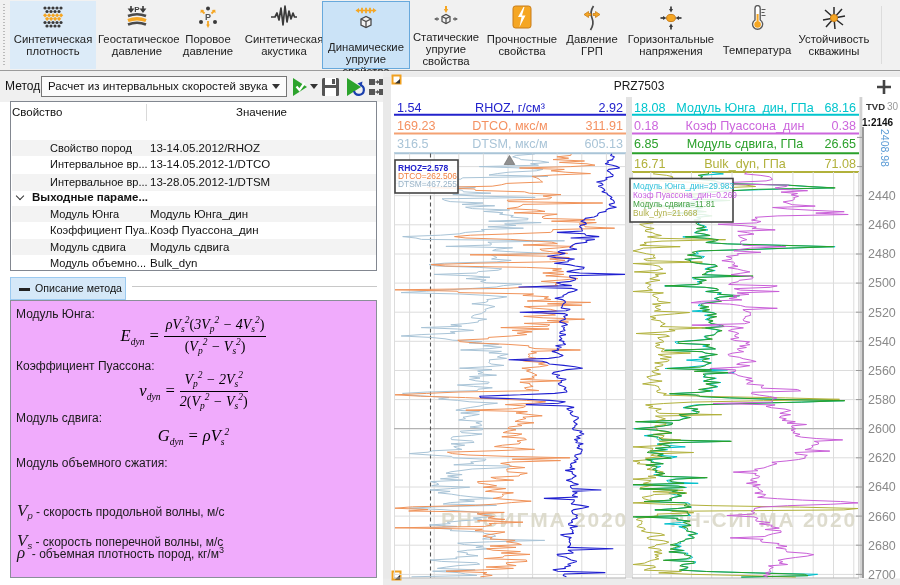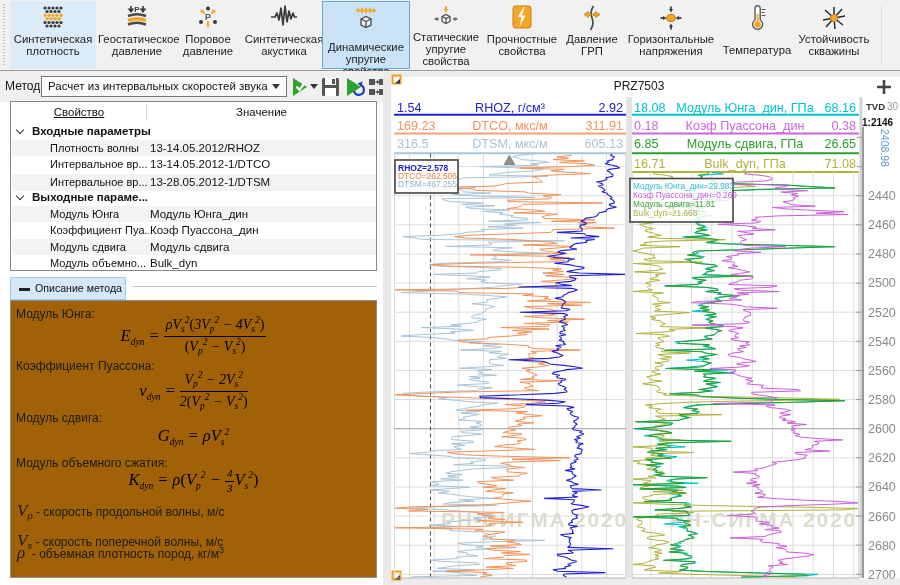--- a/index.html
+++ b/index.html
@@ -25,29 +25,29 @@
 #lpanel { left:0; top:102px; width:383px; height:483px; background:#ffffff; }
 #tbl { position:absolute; left:10px; top:-1px; width:367px; height:170px; border:1px solid #828790; font-size:11.5px; color:#111; }
 .trow { position:absolute; left:1px; width:364px; height:16.5px; line-height:16px; white-space:nowrap; }
 .gray { background:#f3f3f3; }
 .tname { position:absolute; left:38px; top:0; width:99px; overflow:hidden; font-size:11px; }
 .tnameb { position:absolute; left:20px; top:0; font-weight:bold; width:145px; overflow:hidden; }
 .tval { position:absolute; left:138px; top:0; }
 .exp { position:absolute; left:5px; top:3px; width:7px; height:7px; }
 .exp::before { content:""; position:absolute; left:0; top:1px; width:5px; height:5px; border-right:1.6px solid #333; border-bottom:1.6px solid #333; transform:rotate(45deg); }
 #thead { position:absolute; left:1px; top:0; width:364px; height:21px; }
-#thead .c1 { position:absolute; left:0; width:134px; text-align:center; line-height:21px;text-decoration:underline; }
+#thead .c1 { position:absolute; left:0; width:134px; text-align:left; line-height:21px; }
 #thead .c2 { position:absolute; left:135px; right:0; text-align:center; line-height:21px; }
 #thead .sep { position:absolute; left:134px; top:2px; bottom:2px; width:1px; background:#d9d9d9; }
 
 #descbtn { position:absolute; left:10px; top:175px; width:116px; height:23px; background:#d5e8f8; border:1px solid #9ccaf0; font-size:10.6px; color:#111; line-height:21px; white-space:nowrap; }
 #descbtn .minus { position:absolute; left:8px; top:10px; width:11px; height:2.5px; background:#222; }
 #descbtn .txt { position:absolute; left:24px; }
 #descline { position:absolute; left:132px; top:184px; width:245px; height:1px; background:#c8c8c8; }
-#descbox { position:absolute; left:10px; top:198px; width:367px; height:278px; border:1px solid #8a8f98; background:#a16207; font-size:12.5px; color:#1a1a1a; }
+#descbox { position:absolute; left:10px; top:198px; width:367px; height:278px; border:1px solid #8a8f98; background:#f0abfc; font-size:12.5px; color:#1a1a1a; }
 .dlbl { position:absolute; left:5px; font-size:12px; }
 .frm { position:absolute; width:100%; text-align:center; font-family:"Liberation Serif", serif; font-style:italic; font-size:16.5px; color:#000; line-height:1.05; }
 .frm .rm { font-style:normal; }
 .fr { display:inline-block; vertical-align:middle; text-align:center; }
 .fr { font-size:14px; }
 .fr .nu { display:block; border-bottom:1.2px solid #000; padding:0 2px 1px; }
 .fr .de { display:block; padding-top:1px; }
 sub.s { font-size:9.5px; font-style:italic; }
 sup.s { font-size:9.5px; }
 .vdef { position:absolute; font-size:12px; color:#1a1a1a; }
@@ -243,26 +243,22 @@
   </g>
 </svg>
 
 <div id="lpanel" class="abs">
   <div id="tbl">
     <div id="thead">
         <span class="c1">Свойство</span>
         <span class="c2">Значение</span>
         <span class="sep"></span>
       </div>
-    <div class="trow" style="top:21px;">
-        <span class="exp"></span>
-        <span class="tnameb">Входные параметры</span>
-      </div>
     <div class="trow gray" style="top:37.5px;">
-        <span class="tname">Плотность волны</span>
+        <span class="tname">Свойство пород</span>
         <span class="tval">13-14.05.2012/RHOZ</span>
       </div>
     <div class="trow" style="top:54px;">
         <span class="tname">Интервальное вр...</span>
         <span class="tval">13-14.05.2012-1/DTCO</span>
       </div>
     <div class="trow gray" style="top:72px;">
         <span class="tname">Интервальное вр...</span>
         <span class="tval">13-28.05.2012-1/DTSM</span>
       </div>
@@ -293,21 +289,20 @@
     </div>
   <div id="descline"></div>
   <div id="descbox">
     <div class="dlbl" style="top:6px;">Модуль Юнга:</div>
     <div class="frm" style="top:15px;"><i>E</i><sub class="s">dyn</sub> = <span class="fr"><span class="nu"><i>ρV</i><sub class="s">s</sub><sup class="s">2</sup><span class="rm">(</span>3<i>V</i><sub class="s">p</sub><sup class="s">2</sup> − 4<i>V</i><sub class="s">s</sub><sup class="s">2</sup><span class="rm">)</span></span><span class="de"><span class="rm">(</span><i>V</i><sub class="s">p</sub><sup class="s">2</sup> − <i>V</i><sub class="s">s</sub><sup class="s">2</sup><span class="rm">)</span></span></span></div>
     <div class="dlbl" style="top:58px;">Коэффициент Пуассона:</div>
     <div class="frm" style="top:70px;"><i>ν</i><sub class="s">dyn</sub> = <span class="fr"><span class="nu"><i>V</i><sub class="s">p</sub><sup class="s">2</sup> − 2<i>V</i><sub class="s">s</sub><sup class="s">2</sup></span><span class="de">2<span class="rm">(</span><i>V</i><sub class="s">p</sub><sup class="s">2</sup> − <i>V</i><sub class="s">s</sub><sup class="s">2</sup><span class="rm">)</span></span></span></div>
     <div class="dlbl" style="top:110px;">Модуль сдвига:</div>
     <div class="frm" style="top:126px;"><i>G</i><sub class="s">dyn</sub> = <i>ρV</i><sub class="s">s</sub><sup class="s">2</sup></div>
     <div class="dlbl" style="top:155px;">Модуль объемного сжатия:</div>
-    <div class="frm" style="top:167px;"><i>K</i><sub class="s">dyn</sub> = <i>ρ</i><span class="rm">(</span><i>V</i><sub class="s">p</sub><sup class="s">2</sup> − <span class="fr" style="font-size:11px;"><span class="nu">4</span><span class="de">3</span></span><i>V</i><sub class="s">s</sub><sup class="s">2</sup><span class="rm">)</span></div>
     <div class="vdef" style="left:6px; top:200px;"><span class="vv">V</span><sub class="s">p</sub> - скорость продольной волны, м/с</div>
     <div class="vdef" style="left:6px; top:230px;"><span class="vv">V</span><sub class="s">s</sub> - скорость поперечной волны, м/с</div>
     <div class="vdef" style="left:6px; top:242px;"><span class="vv">ρ</span>&nbsp; - объемная плотность пород, кг/м<sup style="font-size:9px;">3</sup></div>
   </div>
 </div>
 <svg class="abs" style="left:383px; top:72px;" width="517" height="513" viewBox="383 72 517 513" font-family="Liberation Sans, sans-serif">
 <defs>
 <clipPath id="ct1">
         <rect x="394" y="153.5" width="232" height="424.5"></rect>
       </clipPath>

